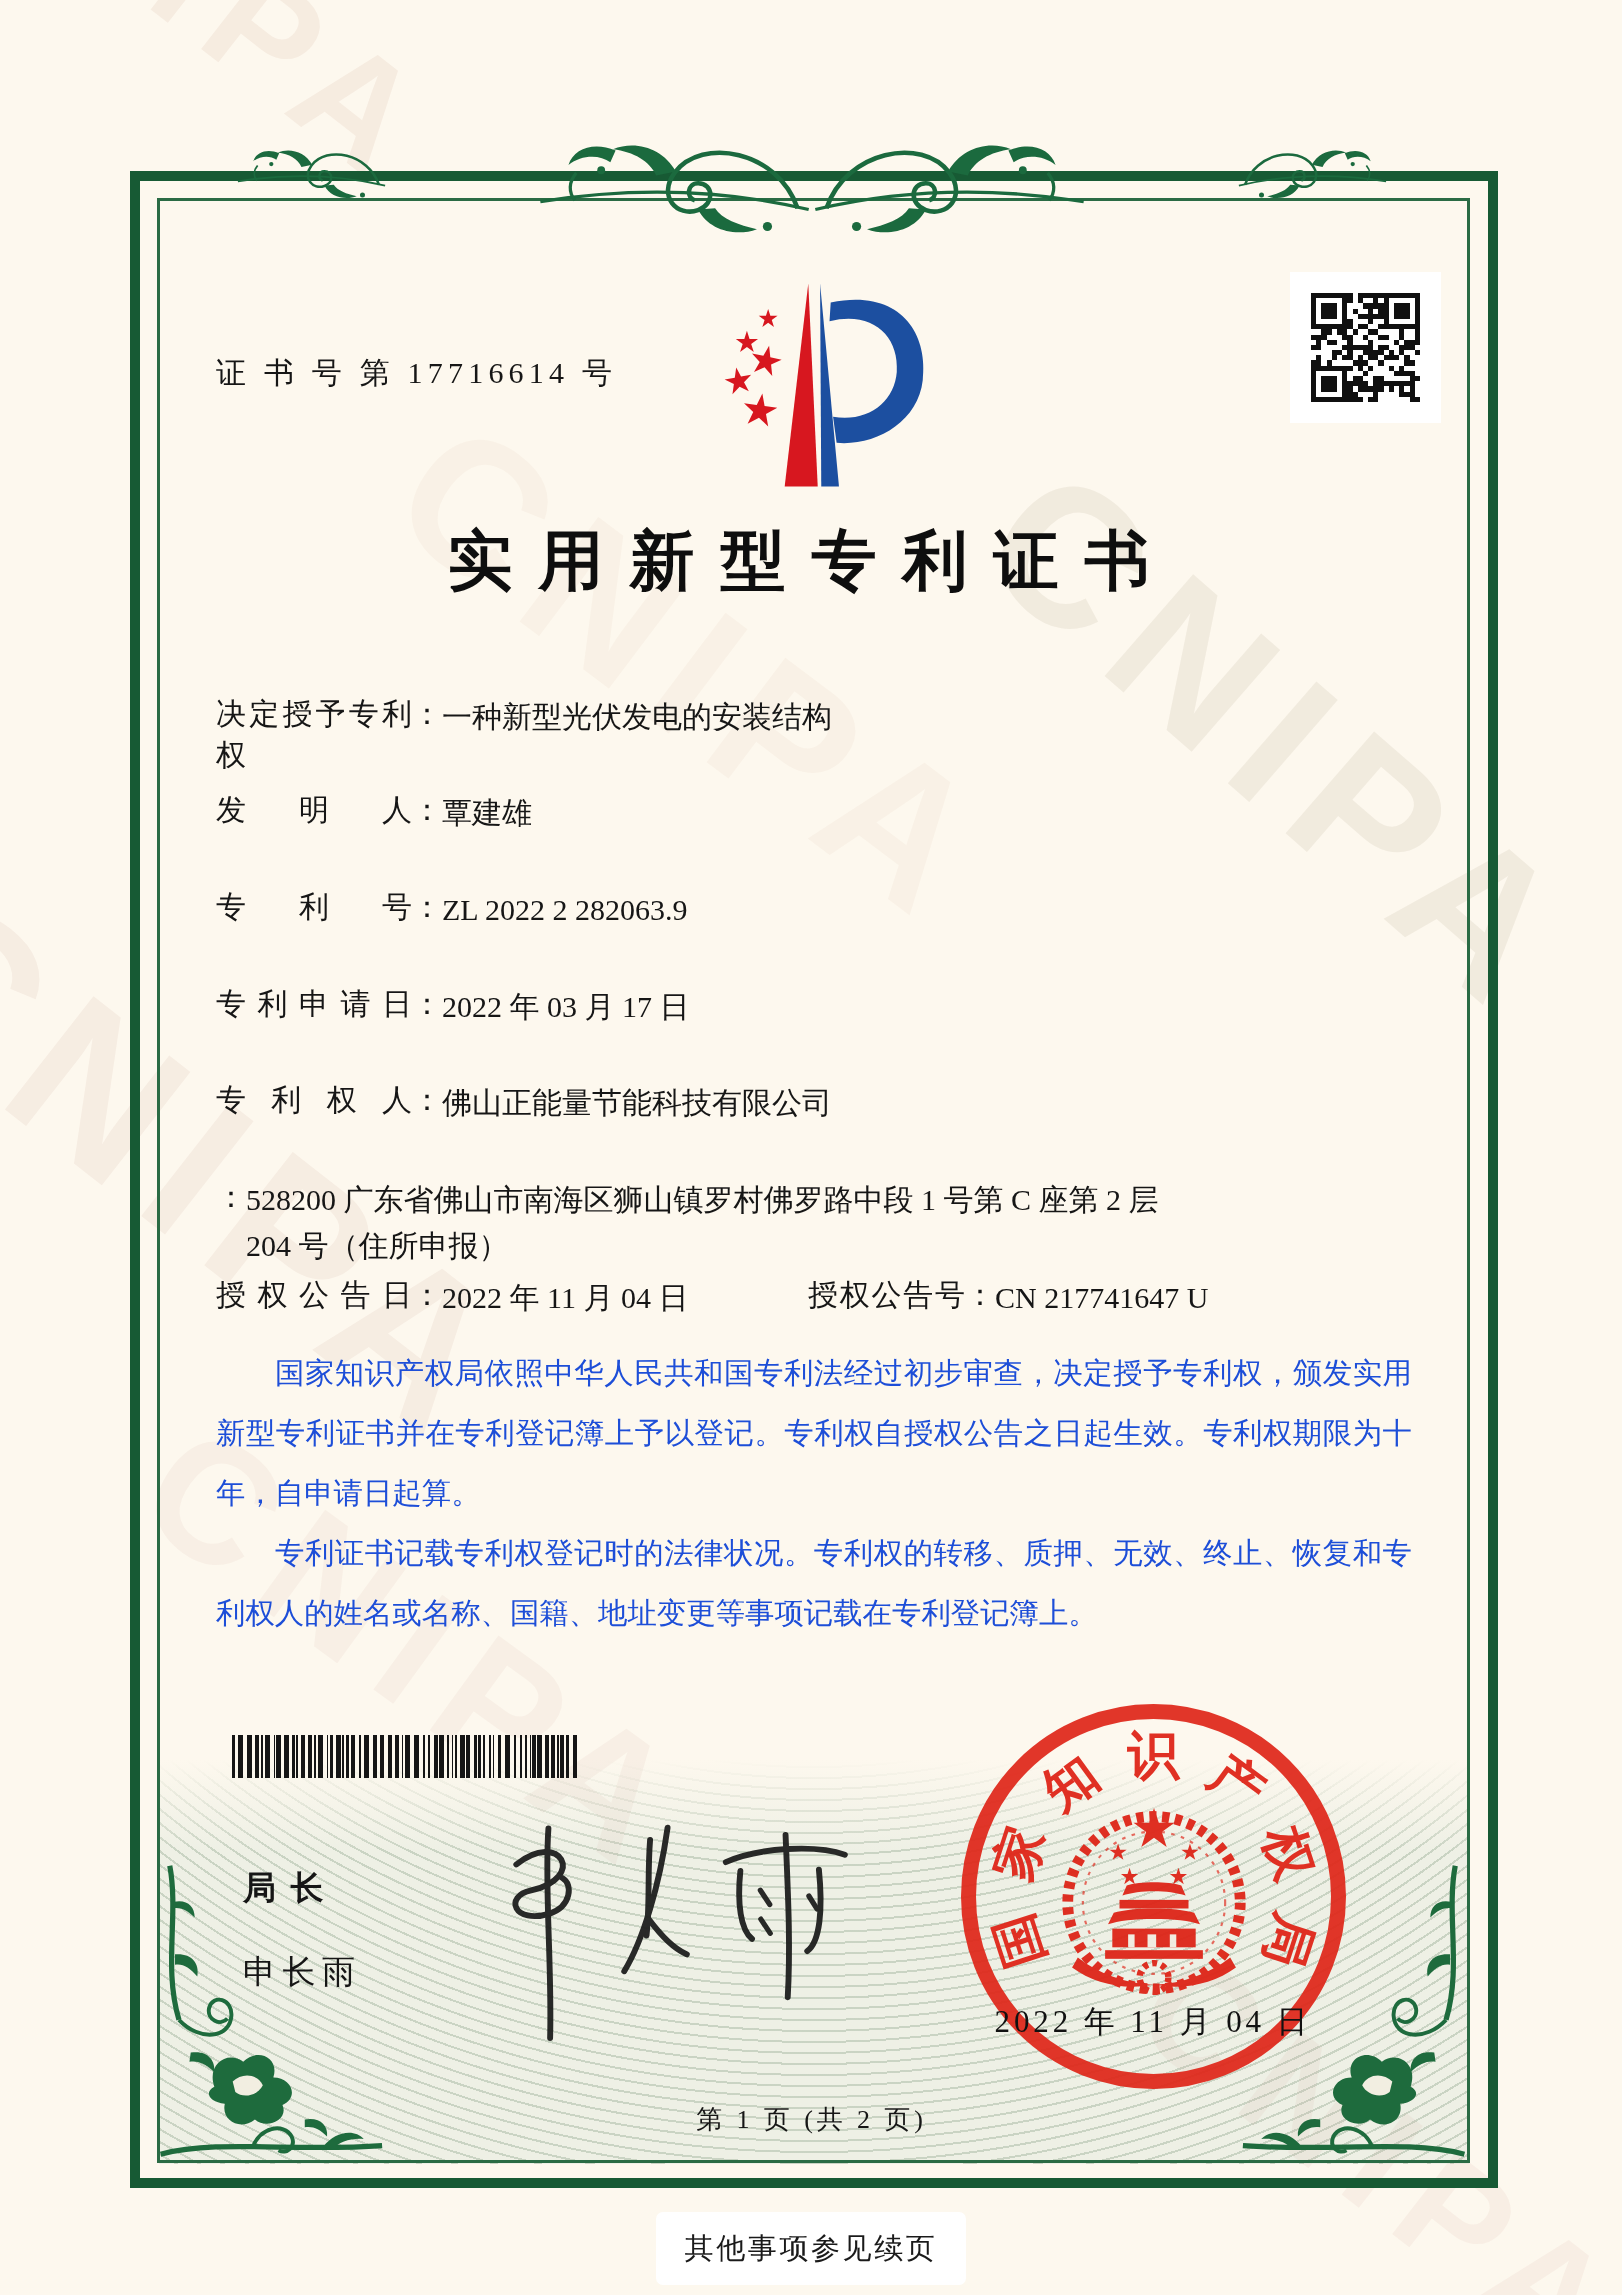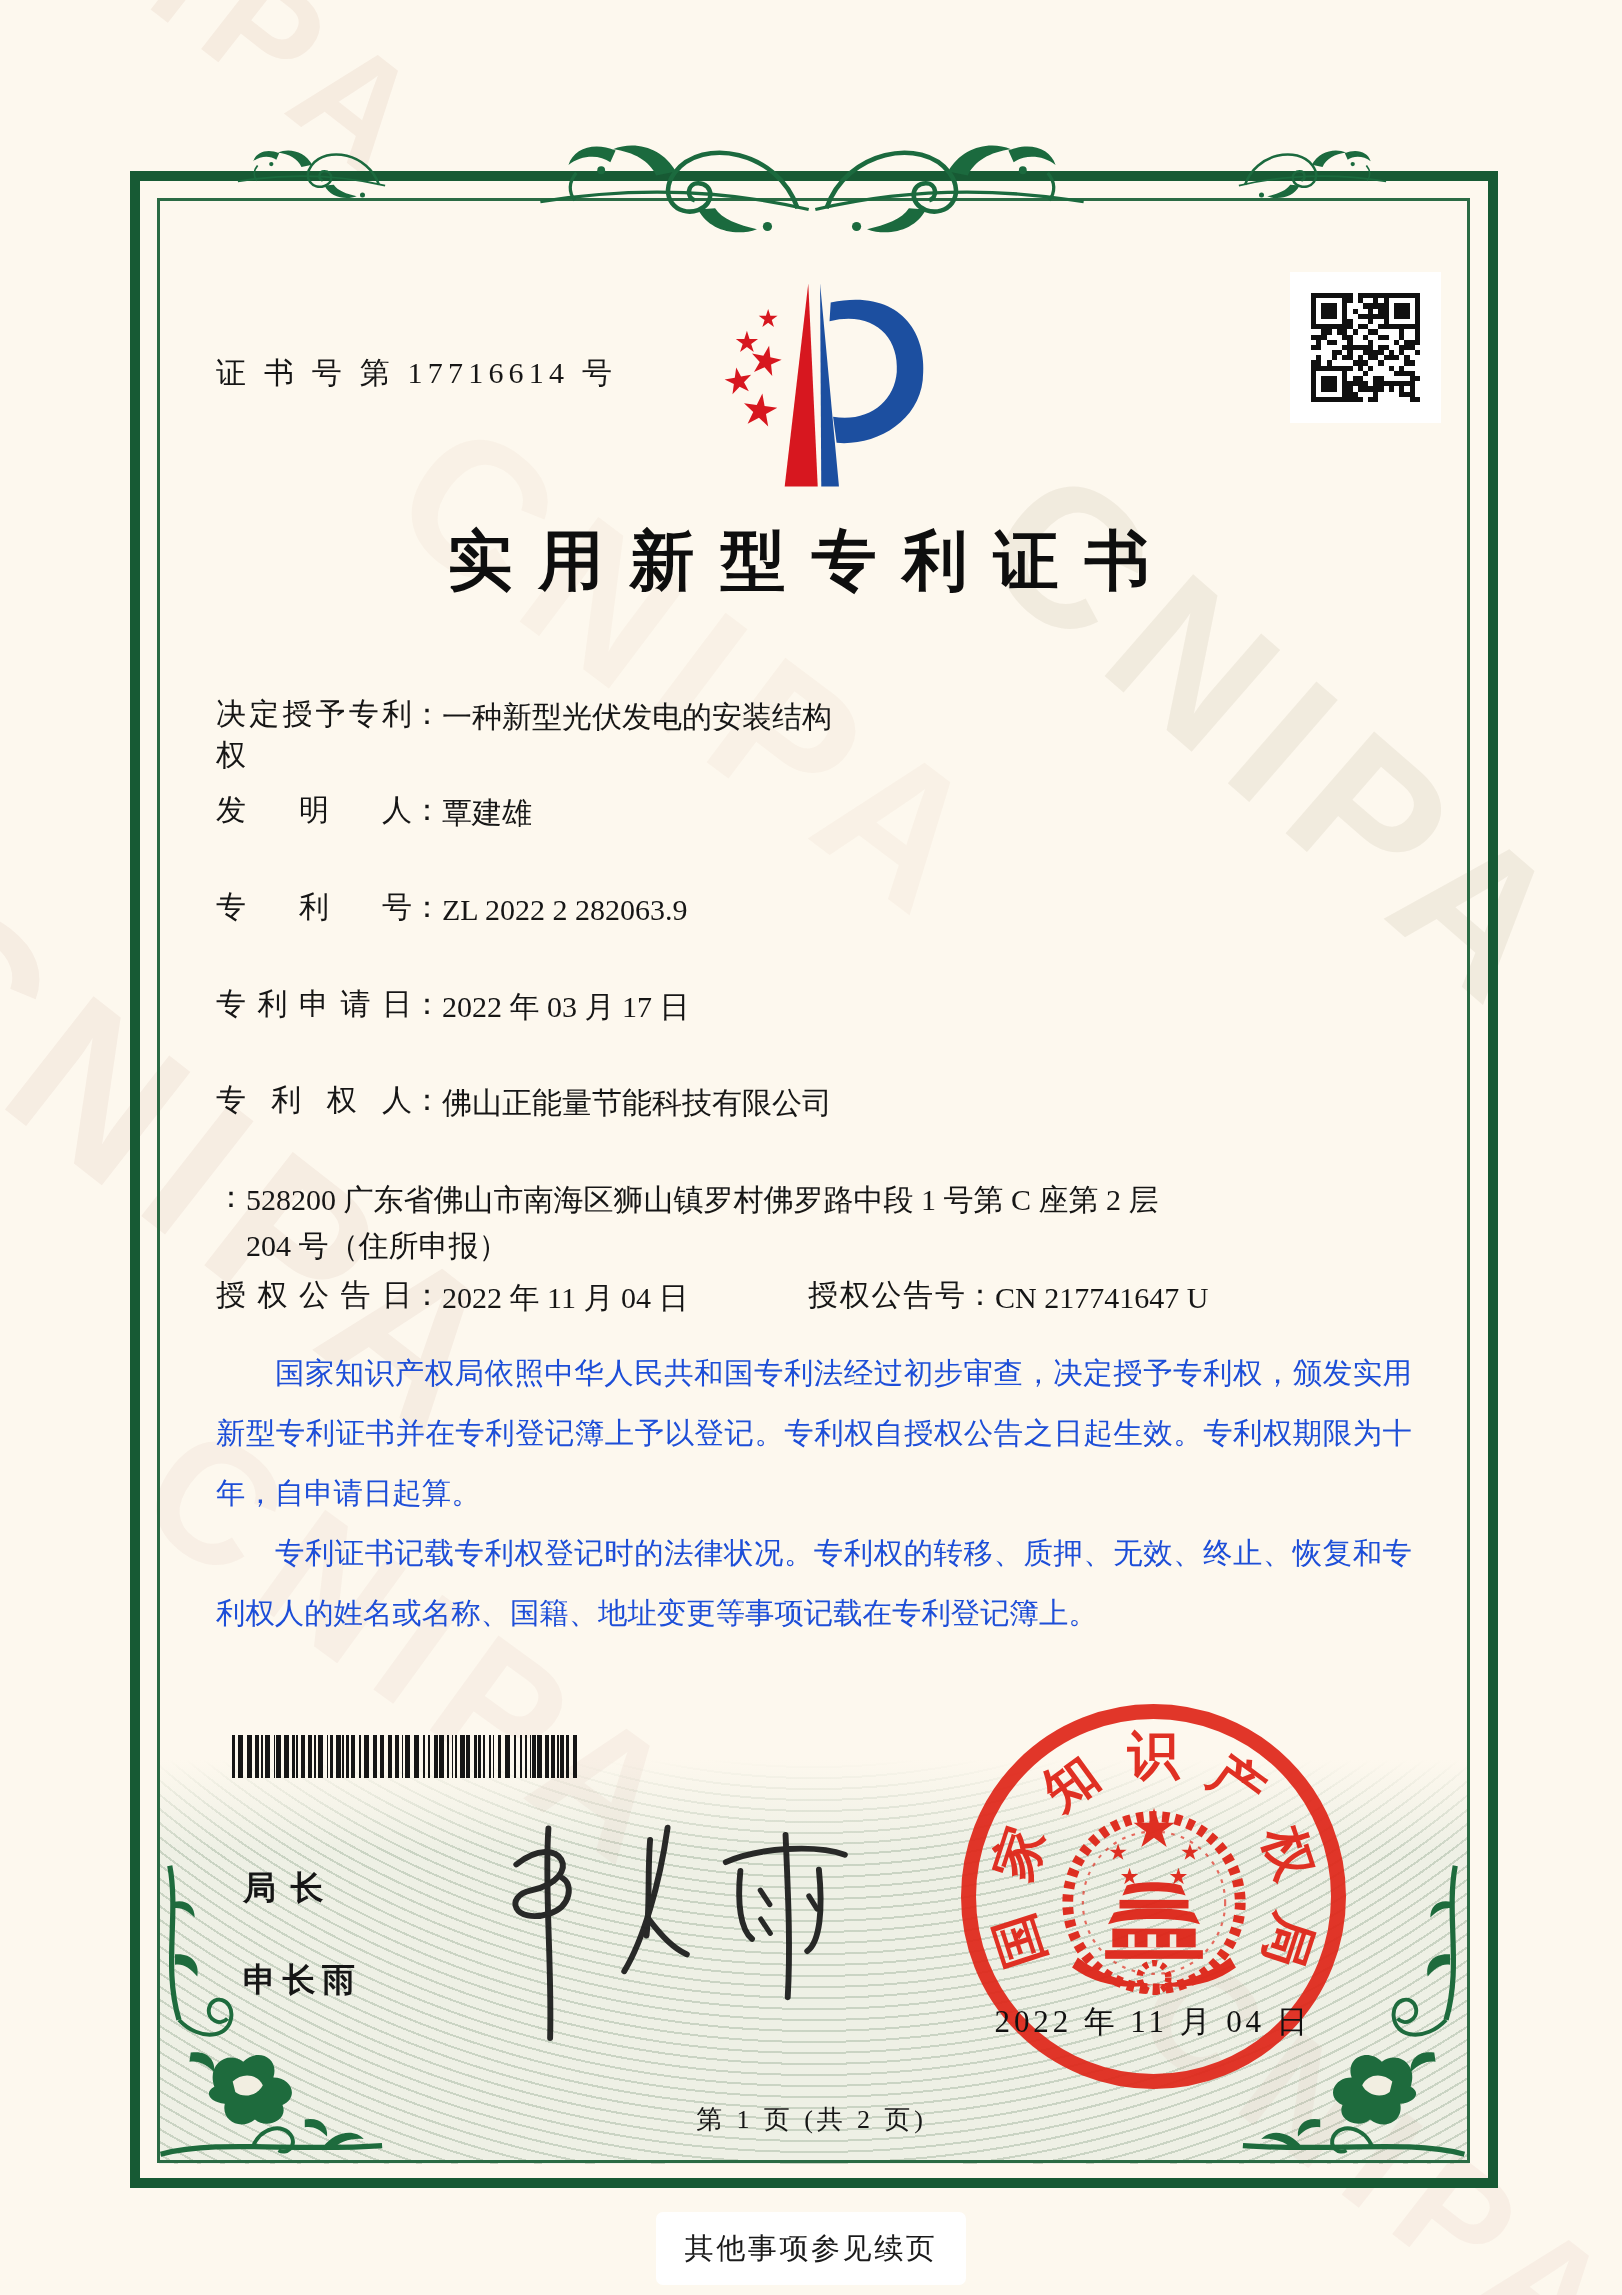--- a/index.html
+++ b/index.html
@@ -50,22 +50,22 @@
   .paras p{margin:0;text-indent:59px;}
 
   
   .barcode{position:absolute;left:232px;top:1735px;width:415px;height:43px;z-index:4;
       display:flex;align-items:stretch;overflow:hidden;}
   .barcode i{display:block;background:#151515;}
 
   
   .officer-title{position:absolute;left:243px;top:1866px;font-size:33px;font-weight:600;
       letter-spacing:14.4px;z-index:4;}
-  .officer-name{position:absolute;left:243px;top:1950px;font-size:33px;font-weight:700;
-      letter-spacing:6.5px;z-index:4;margin-top:8px;}
+  .officer-name{position:absolute;left:243px;top:1950px;font-size:33px;font-weight:400;
+      letter-spacing:6.5px;z-index:4;}
   .signature{position:absolute;left:452px;top:1799px;width:419px;height:262px;z-index:5;
       transform:rotate(-1deg);}
 
   
   .seal{position:absolute;left:961px;top:1704px;width:385px;height:385px;z-index:6;}
   .seal-ring{position:absolute;inset:0;border:15.7px solid rgba(222,37,24,.92);border-radius:50%;}
   .seal-emblem{position:absolute;left:50%;top:50%;width:230px;height:230px;
       transform:translate(-50%,-50%);opacity:.95;}
   .seal-char{position:absolute;left:50%;top:50%;font-size:52px;font-weight:700;
       color:rgba(222,37,24,.95);transform:translate(-50%,-50%) rotate(var(--a)) translateY(-141px);}

